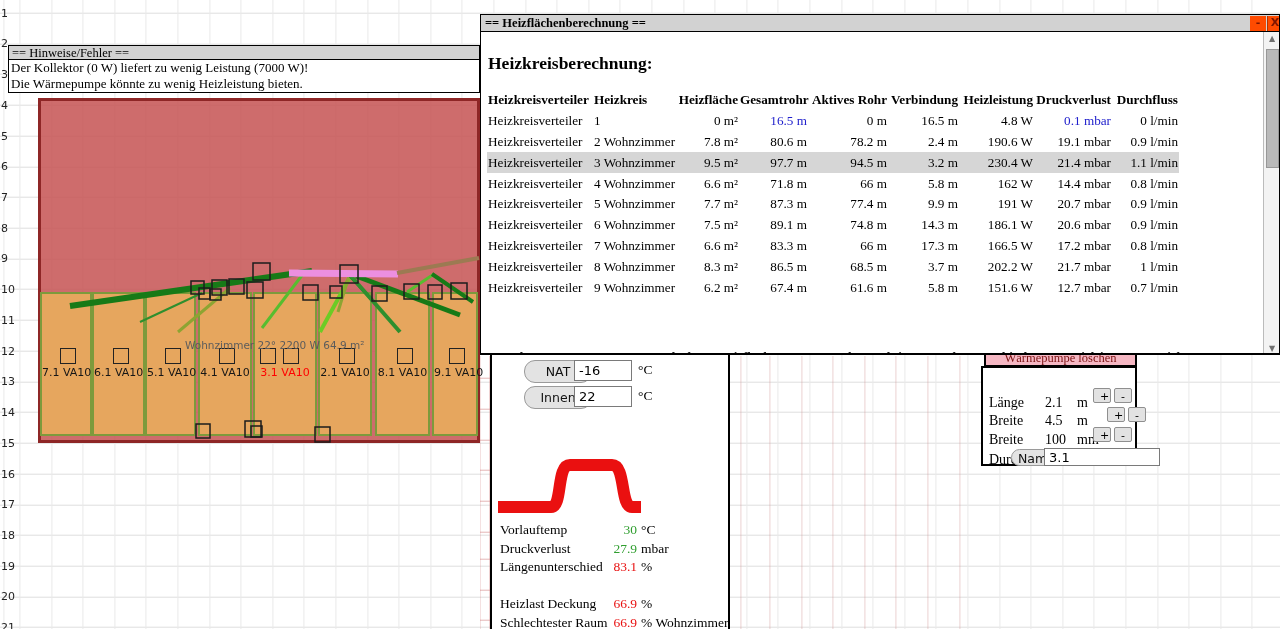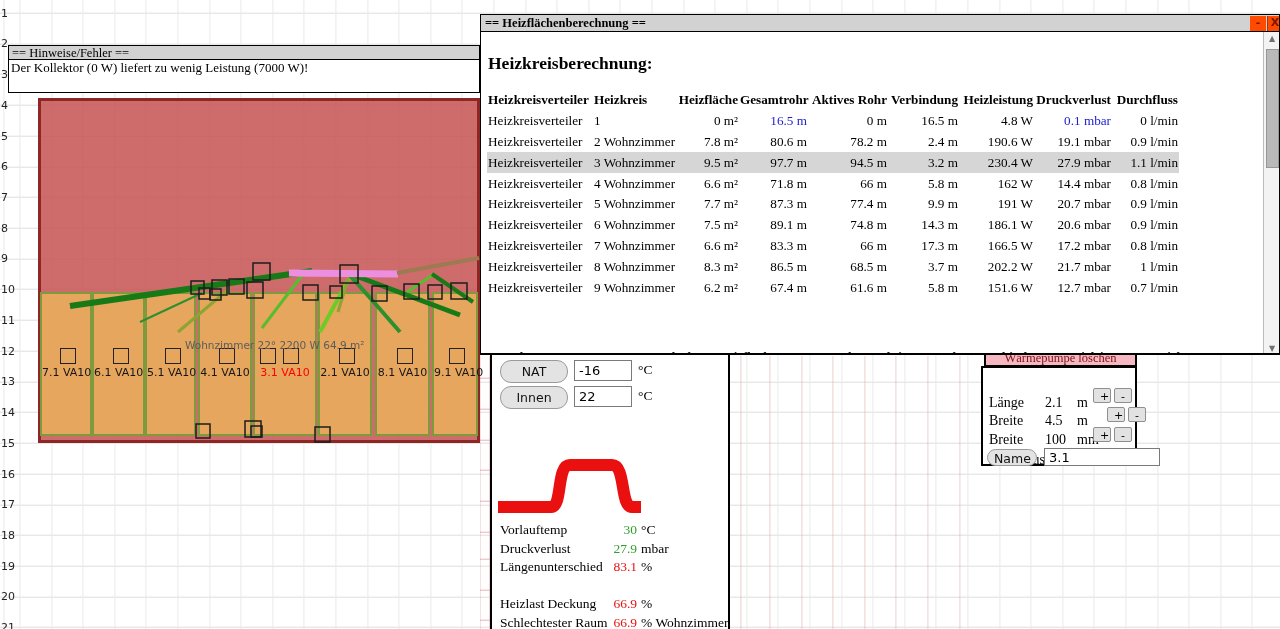--- a/index.html
+++ b/index.html
@@ -55,21 +55,21 @@
      white-space:nowrap;word-spacing:14px;color:#222;}
   
   #vscroll{position:absolute;left:782px;top:17px;width:16px;height:324px;background:#f3f3f3;border-left:1px solid #bbb;}
   .sarrow{position:absolute;left:0;width:16px;height:14px;font:8px "DejaVu Sans",sans-serif;color:#707070;text-align:center;line-height:14px;}
   #sthumb{position:absolute;left:2px;top:17px;width:11px;height:117px;background:#b9b9b9;border:1px solid #979797;}
 
   
   #form-panel{left:490px;top:355px;width:240px;height:274px;background:#fff;border-left:2px solid #000;border-right:2px solid #000;z-index:8;}
   .frow{position:absolute;left:0;width:100%;height:24px;}
   .gbtn{position:absolute;background:#e3e3e3;border:1px solid #9a9a9a;border-radius:11px;
-     font:12.5px "DejaVu Sans",sans-serif;color:#111;text-align:center;}
+     font:12.5px "DejaVu Sans",sans-serif;color:#111;text-align:center;margin-left:24px;}
   .tinput{position:absolute;background:#fff;border:1px solid #7a7a7a;font:13px "DejaVu Sans",sans-serif;color:#000;padding:0 0 0 4px;box-sizing:border-box;}
   .unit{position:absolute;font:13.5px "Liberation Serif",serif;color:#000;}
 
   #stats-top,#stats-bottom{position:absolute;left:8px;width:226px;font:13.5px "Liberation Serif",serif;}
   .srow{display:flex;height:18.5px;align-items:center;white-space:nowrap;}
   .slabel{min-width:104px;}
   .sval{min-width:33px;text-align:right;}
   .sval.green{color:#2f9e2f;}
   .sval.red{color:#e81010;}
   .sunit{margin-left:4px;}
@@ -183,20 +183,21 @@
     <rect x="251" y="426" width="11" height="11" fill="none" stroke="#1c1c1c" stroke-width="1.5"></rect>
     <rect x="315" y="427" width="15" height="15" fill="none" stroke="#1c1c1c" stroke-width="1.5"></rect>
   </svg>
 <div id="roomarea" class="abs">Wohnzimmer 22° 2200 W 64.9 m²</div>
 
 <div id="hints-bar" class="abs">
   <span>== Hinweise/Fehler ==</span>
 </div>
 <div id="hints-body" class="abs">
   <div>Der Kollektor (0 W) liefert zu wenig Leistung (7000 W)!</div>
+  <div>Die Wärmepumpe könnte zu wenig Heizleistung bieten.</div>
 </div>
 
 <div id="delete-btn" class="abs">Wärmepumpe löschen</div>
 <div id="surface-box" class="abs">
   <div id="surface-fields">
       <div class="pfield" style="top: 4px;"><span class="pflabel">Länge</span><span class="pfval">2.1</span><span>m</span></div>
       <div class="pfield" style="top: 22px;"><span class="pflabel">Breite</span><span class="pfval">4.5</span><span>m</span><button class="step" style="left: 104px; top: -2px;">+</button><button class="step" style="left: 125px; top: -2px;">-</button></div>
       <div class="pfield" style="top: 41px;"><span class="pflabel">Breite</span><span class="pfval">100</span><span>mm</span><button class="step" style="left: 118px; top: -2px;">+</button><button class="step" style="left: 139px; top: -2px;">-</button></div>
       <div class="pfield" style="top: 61px;"><span class="pflabel">Durchfluss</span><span class="pfval">100</span><span>%</span><button class="step" style="left: 104px; top: -2px;">+</button><button class="step" style="left: 125px; top: -2px;">-</button></div>
     </div>
@@ -295,21 +296,21 @@
         <div class="tcell" style="width: 67px; text-align: right;">0.9 l/min</div>
       </div>
       <div class="trow tdata hl">
         <div class="tcell" style="width: 106px; text-align: left;">Heizkreisverteiler</div>
         <div class="tcell" style="width: 84px; text-align: left;">3 Wohnzimmer</div>
         <div class="tcell" style="width: 62px; text-align: right;">9.5 m²</div>
         <div class="tcell" style="width: 69px; text-align: right;">97.7 m</div>
         <div class="tcell" style="width: 80px; text-align: right;">94.5 m</div>
         <div class="tcell" style="width: 71px; text-align: right;">3.2 m</div>
         <div class="tcell" style="width: 75px; text-align: right;">230.4 W</div>
-        <div class="tcell" style="width: 78px; text-align: right;">27.9 mbar</div>
+        <div class="tcell" style="width: 78px; text-align: right;">21.4 mbar</div>
         <div class="tcell" style="width: 67px; text-align: right;">1.1 l/min</div>
       </div>
       <div class="trow tdata">
         <div class="tcell" style="width: 106px; text-align: left;">Heizkreisverteiler</div>
         <div class="tcell" style="width: 84px; text-align: left;">4 Wohnzimmer</div>
         <div class="tcell" style="width: 62px; text-align: right;">6.6 m²</div>
         <div class="tcell" style="width: 69px; text-align: right;">71.8 m</div>
         <div class="tcell" style="width: 80px; text-align: right;">66 m</div>
         <div class="tcell" style="width: 71px; text-align: right;">5.8 m</div>
         <div class="tcell" style="width: 75px; text-align: right;">162 W</div>

